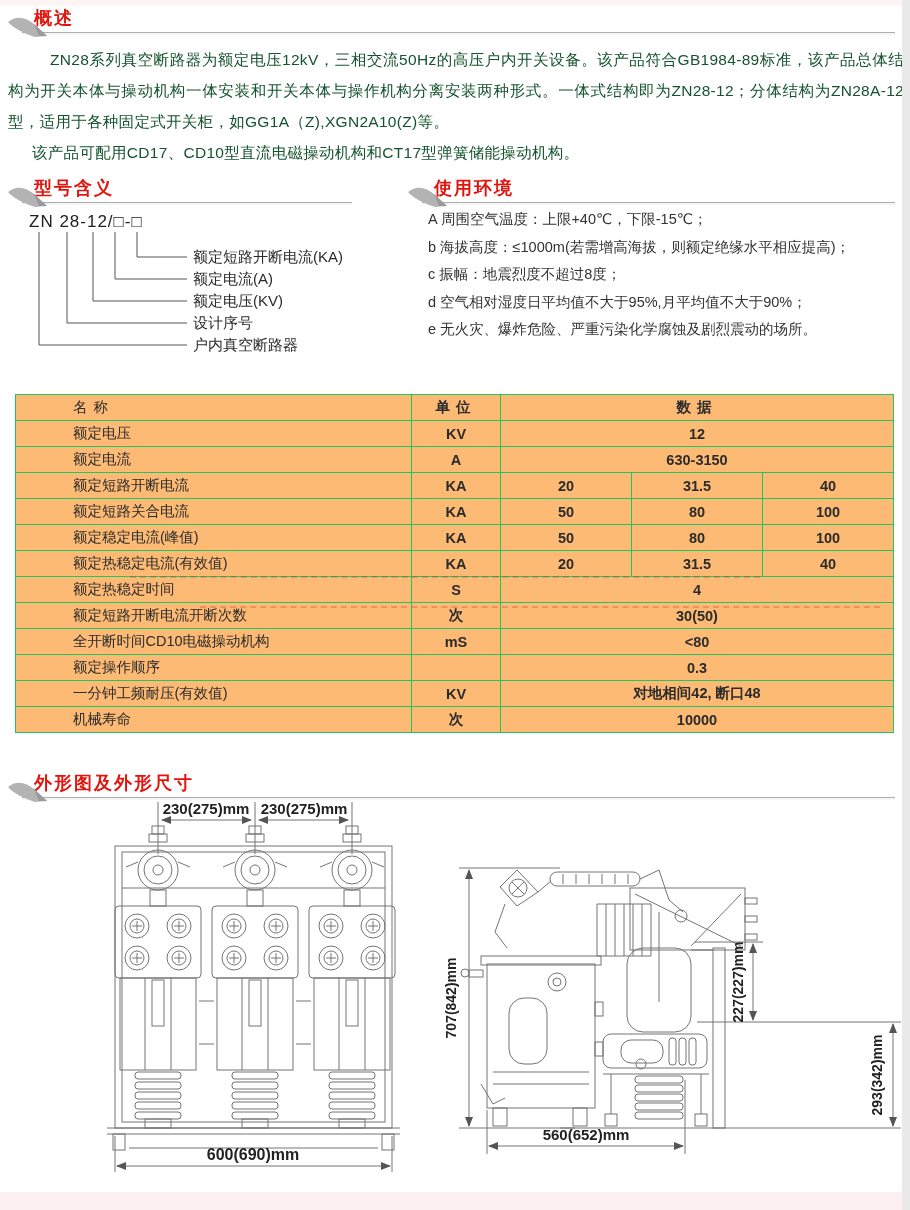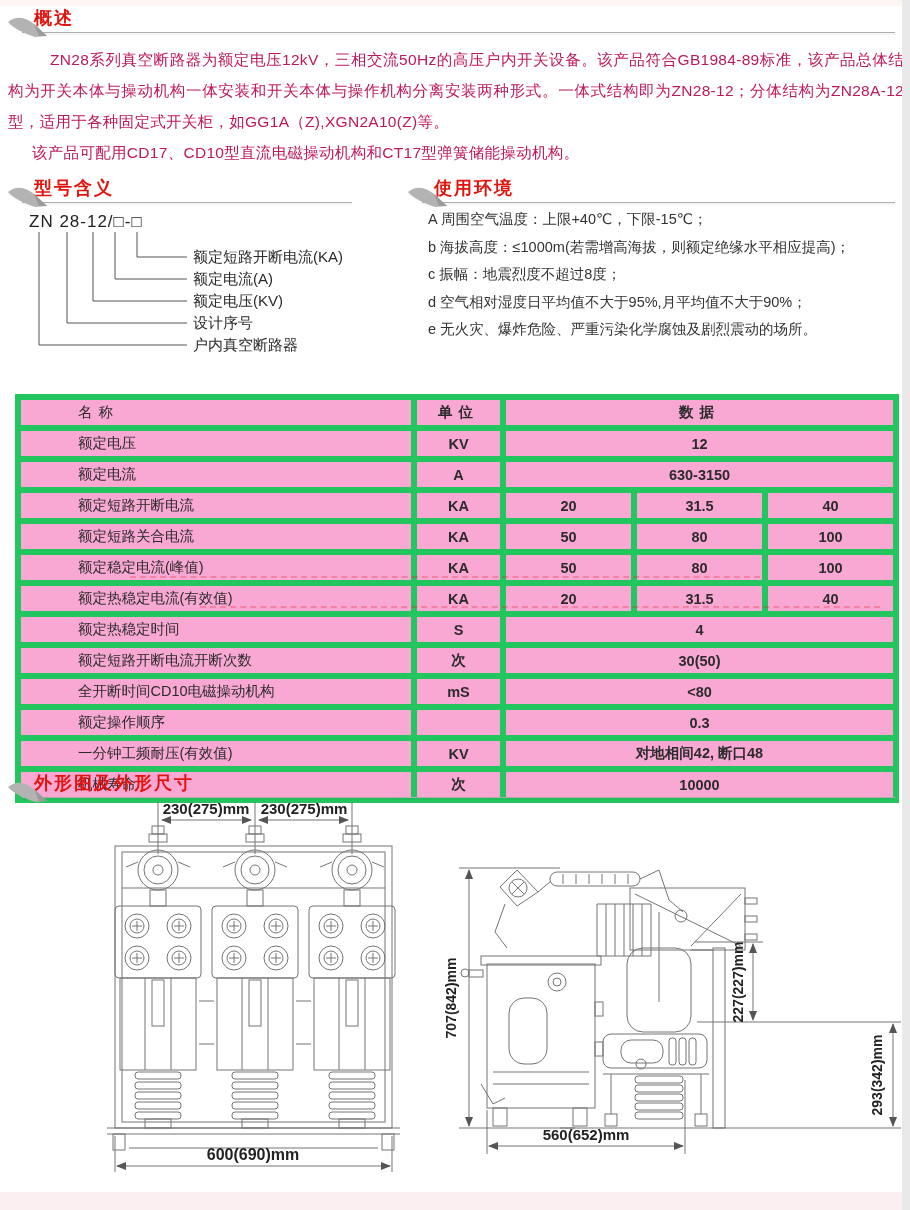--- a/index.html
+++ b/index.html
@@ -9,33 +9,33 @@
   .strip-bottom{position:absolute;left:0;top:1192px;width:910px;height:18px;background:#fceff1;}
 
   
   .sec-head{position:absolute;height:26px;border-bottom:1px solid #adadad;
             box-shadow:0 2px 0 rgba(0,0,0,0.04);padding-left:12px;}
   .sec-title{color:#e2140e;font-size:18px;font-weight:bold;letter-spacing:2px;line-height:24px;}
   .swoosh{position:absolute;left:-16px;bottom:-9px;width:42px;height:30px;}
 
   
   .intro{position:absolute;left:8px;top:44px;width:896px;font-size:15.5px;line-height:31px;
-         color:#be185d;text-align:justify;letter-spacing:0.3px;}
+         color:#14532d;text-align:justify;letter-spacing:0.3px;}
   .intro p{margin:0;}
   .intro .p1{text-indent:42px;}
   .intro .p2{text-indent:24px;}
 
   
   .env-list{position:absolute;left:428px;top:206px;width:478px;font-size:14.5px;color:#333;}
   .env-list div{line-height:27.5px;white-space:nowrap;}
 
   
   .params{position:absolute;left:15px;top:394px;width:878px;border-collapse:collapse;
           table-layout:fixed;font-size:14.5px;color:#2b2b2b;}
-  .params td{border:6px solid #22c55e;height:25px;padding:0;background:#f9a8d4;}
+  .params td{border:1px solid #22c55e;height:25px;padding:0;background:#fdba74;}
   .params .c-name{text-align:left;padding-left:57px;}
   .params .c-unit,.params .c-data,.params .c-val{text-align:center;font-weight:bold;}
   .params .hdr td{letter-spacing:6px;}
 
   
   .red-dash{position:absolute;border-top:2px dashed rgba(228,30,40,0.28);}
 
   svg text{font-family:"Liberation Sans","DejaVu Sans",sans-serif;}
   .dwg{position:absolute;}
 </style>

